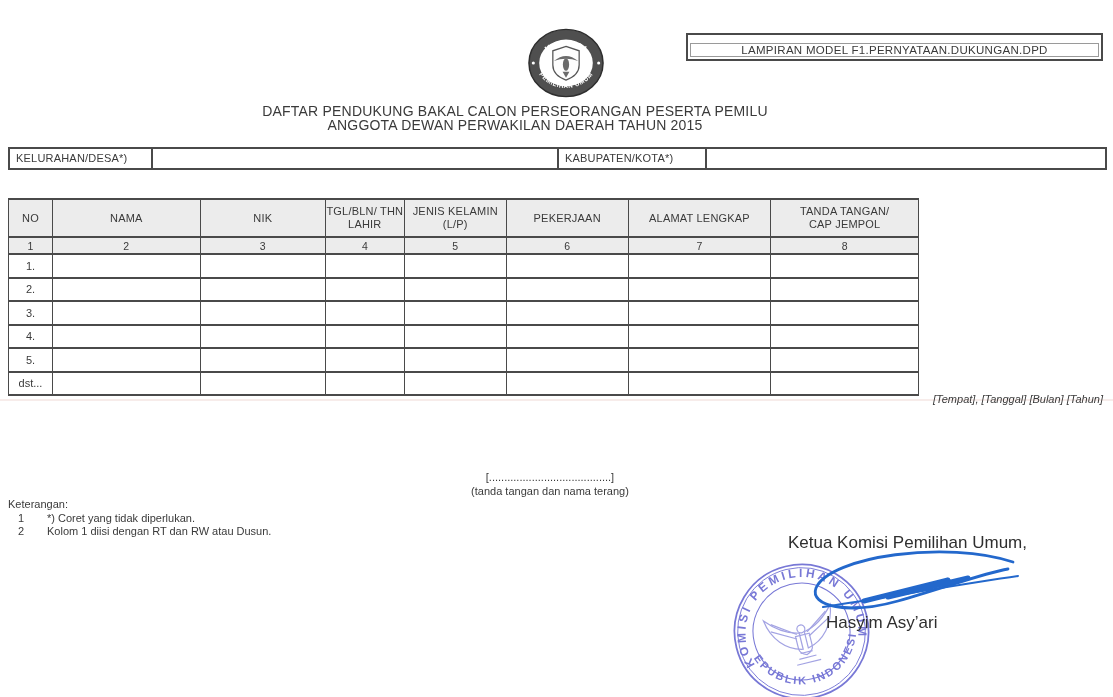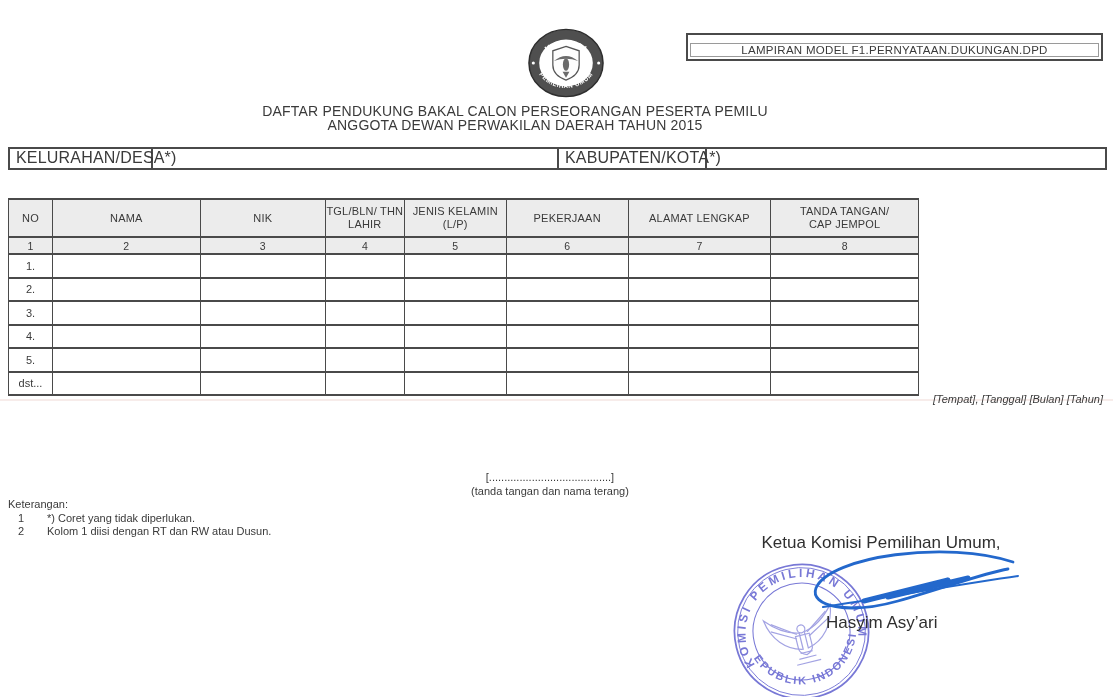--- a/index.html
+++ b/index.html
@@ -19,21 +19,21 @@
     font-size:11.5px;letter-spacing:.3px;color:#3a3a3a;
   }
   .doc-title{
     position:absolute;left:165px;top:105px;width:700px;text-align:center;
     font-size:14px;line-height:13.5px;color:#3a3a3a;letter-spacing:.2px;
   }
   
   table{border-collapse:collapse;}
   .region-table{position:absolute;left:8px;top:147px;width:1097px;table-layout:fixed;}
   .region-table td{
-    border:2px solid #4a4a4a;height:18.5px;font-size:16px;color:#3a3a3a;
+    border:2px solid #4a4a4a;height:18.5px;font-size:11px;color:#3a3a3a;
     padding:0 12px 0 6px;letter-spacing:.2px;
   }
   
   .support-table{position:absolute;left:8px;top:198px;width:911px;table-layout:fixed;}
   .support-table th,.support-table td{
     border:1px solid #4a4a4a;border-top:2px solid #4a4a4a;border-bottom:2px solid #4a4a4a;
     font-size:11px;color:#3a3a3a;padding:0;text-align:center;font-weight:normal;
   }
   .support-table th{
     height:36px;white-space:pre-line;line-height:13px;letter-spacing:.2px;
@@ -50,21 +50,21 @@
   .support-table td.datarow{height:21.5px;background:#fff;}
   
   .scan-line{position:absolute;left:0;top:399px;width:1113px;height:2px;background:#f2e2df;opacity:.65;}
   .date-line{position:absolute;right:10px;top:393px;font-size:11px;color:#3a3a3a;font-style:italic;}
   .bakal-block{position:absolute;left:0;top:407px;width:1103px;text-align:center;font-size:11px;line-height:13px;color:#3a3a3a;}
   .name-block{position:absolute;left:300px;top:471px;width:500px;text-align:center;font-size:11px;line-height:13.5px;color:#3a3a3a;}
   .notes{position:absolute;left:8px;top:498px;font-size:11px;line-height:13.5px;color:#3a3a3a;}
   .note-item{display:flex;}
   .note-item .num{width:39px;padding-left:10px;box-sizing:border-box;}
   
-  .ketua-line{position:absolute;left:735px;top:533px;width:292px;text-align:center;font-size:17px;color:#2f2f2f;}
+  .ketua-line{position:absolute;left:735px;top:533px;width:292px;text-align:right;font-size:17px;color:#2f2f2f;}
   .hasyim-name{position:absolute;left:826px;top:613px;font-size:17px;color:#2f2f2f;}
   .stamp{position:absolute;left:731px;top:561px;width:141px;height:141px;transform:rotate(-14deg);opacity:.9;}
   .signature{position:absolute;left:768px;top:548px;width:252px;height:78px;}
 </style>
 </head>
 <body>
 
 <div class="page">
 
   <svg class="kpu-logo" viewBox="0 0 80 72">

